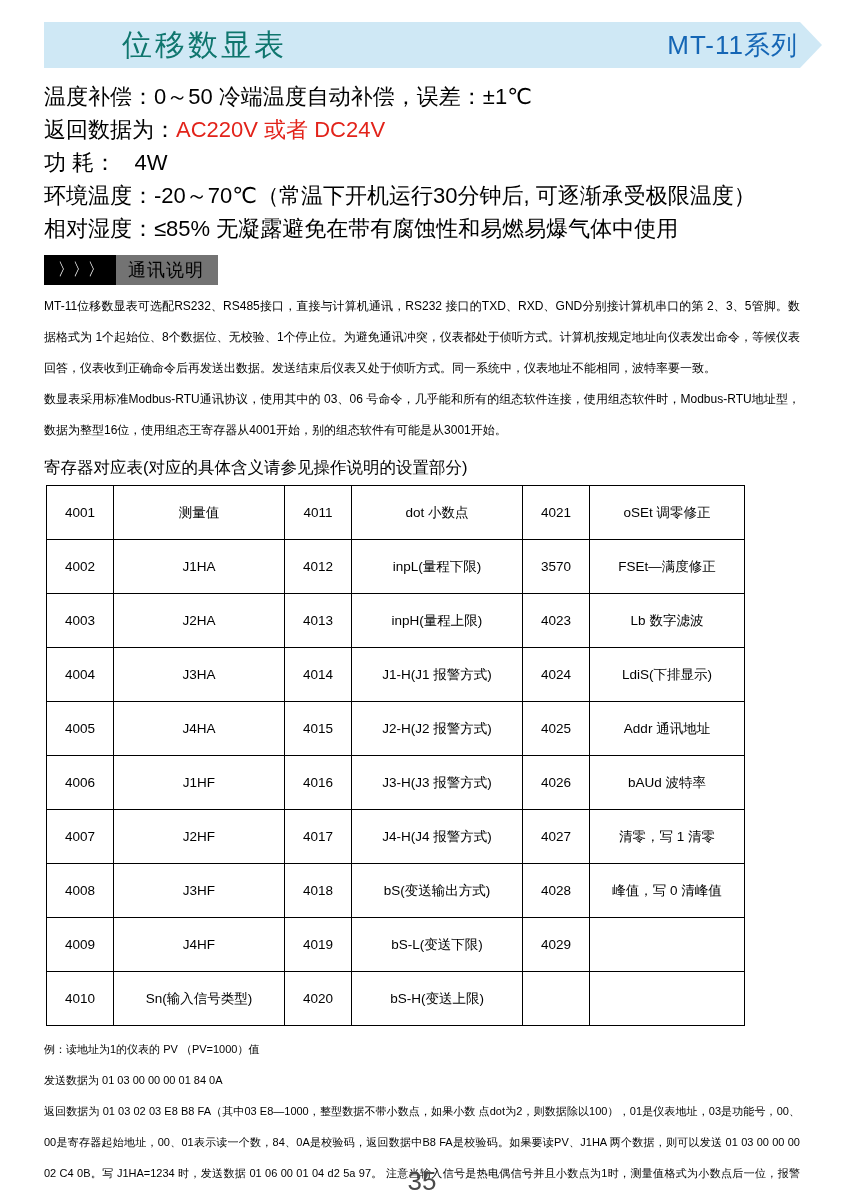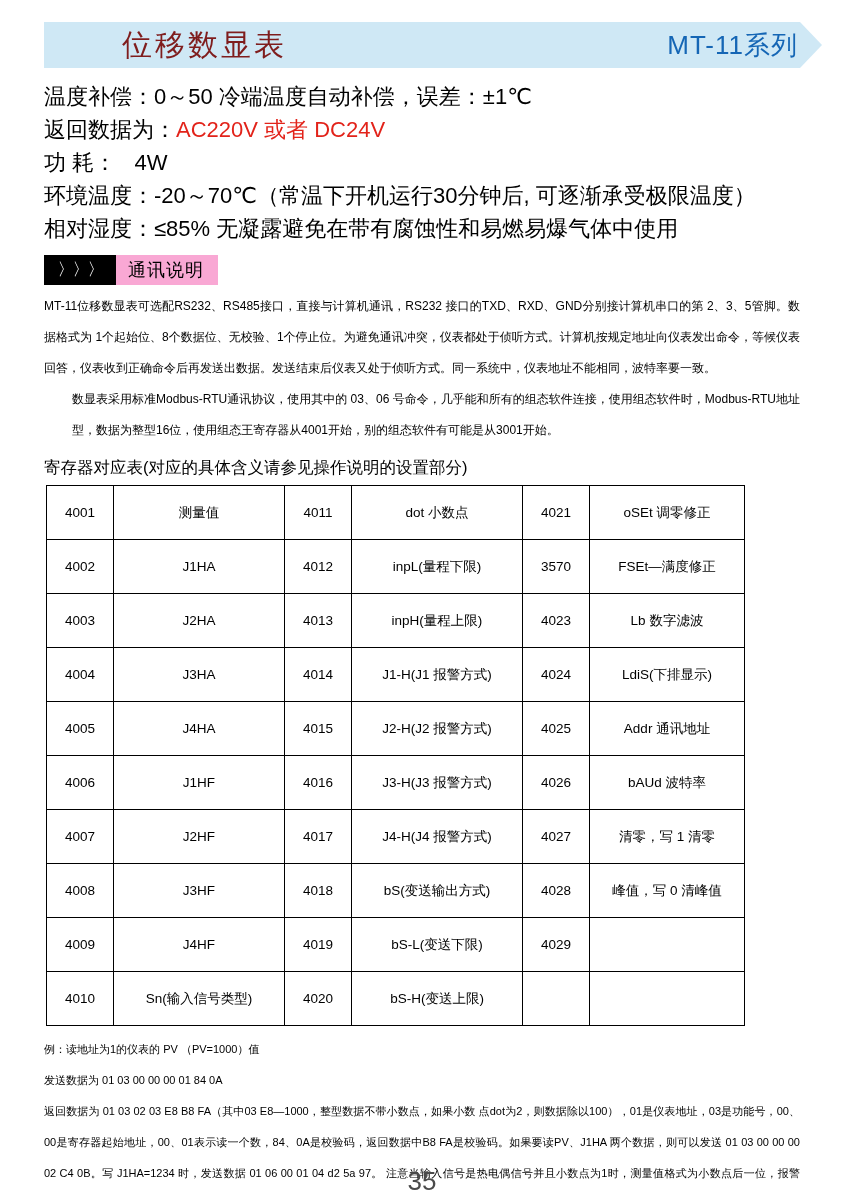--- a/index.html
+++ b/index.html
@@ -48,21 +48,21 @@
     border-top: 23px solid transparent;
     border-bottom: 23px solid transparent;
     border-left: 22px solid #cfe8f5;
   }
   .header-title {
     position: absolute;
     left: 78px;
     top: 4px;
     font-size: 30px;
     letter-spacing: 3px;
-    color: #7f1d1d;
+    color: #0f766e;
     font-weight: normal;
     line-height: 38px;
   }
   .header-series {
     position: absolute;
     right: 2px;
     top: 6px;
     font-size: 26px;
     color: #1566b5;
     letter-spacing: 1px;
@@ -105,37 +105,37 @@
     font-size: 17px;
     line-height: 30px;
     text-align: center;
     letter-spacing: -2px;
   }
   .section-head .tag {
     position: absolute;
     left: 72px;
     top: 0;
     height: 30px;
-    background: #f9a8d4;
+    background: #737373;
     padding: 0 14px 0 12px;
     font-size: 18px;
     line-height: 30px;
     color: #000;
     letter-spacing: 1px;
   }
 
   
   .para {
     font-size: 12px;
     line-height: 31px;
     text-align: justify;
     text-justify: inter-ideograph;
     margin: 0;
   }
-  .para + .para { margin-top: 0px; margin-left: 28px; }
+  .para + .para { margin-top: 0px; }
 
   .reg-title {
     font-size: 16.5px;
     line-height: 30px;
     margin-top: 6px;
   }
 
   
   table.reg {
     border-collapse: collapse;

